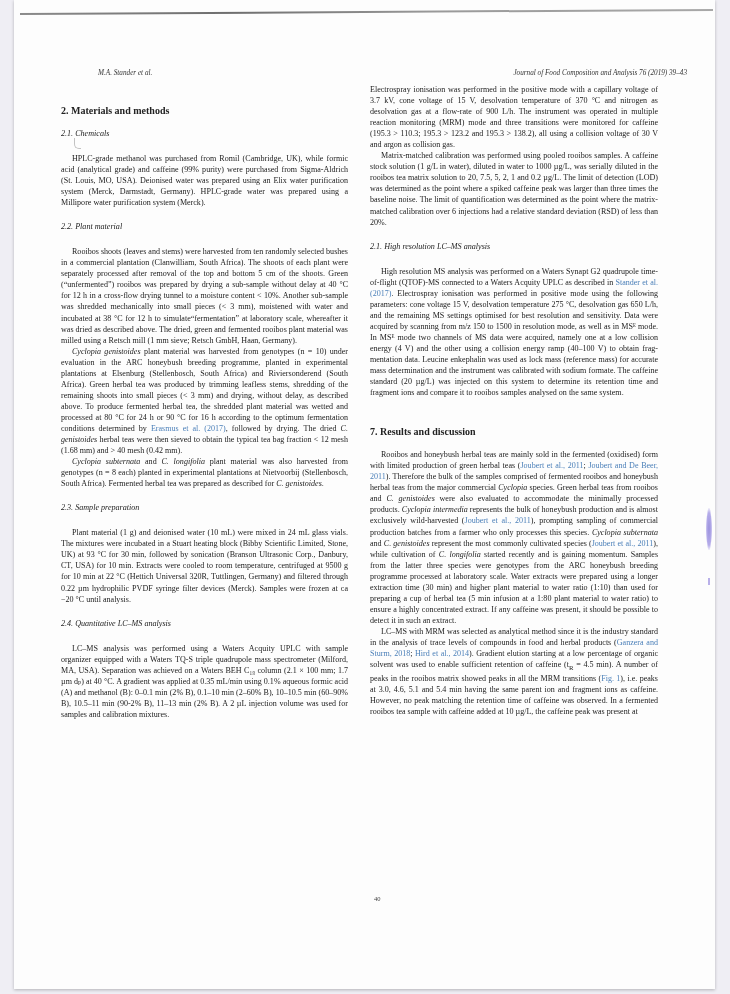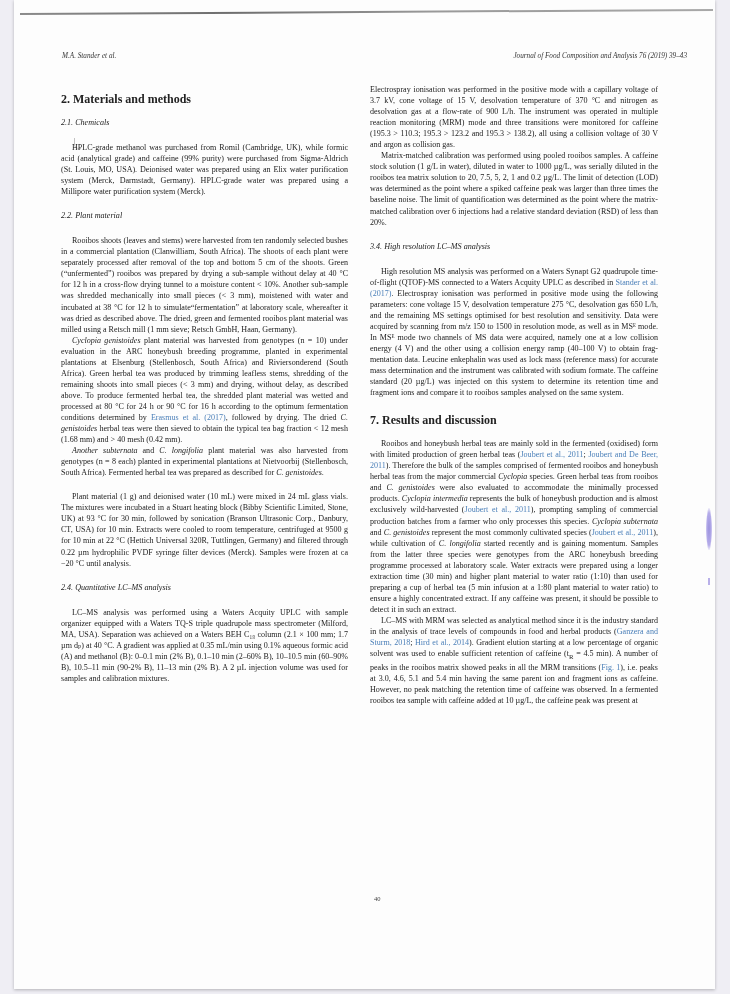--- a/index.html
+++ b/index.html
@@ -14,33 +14,33 @@
     position: absolute; left: 14px; top: 0; width: 701px; height: 989px;
     background: #fdfdfd;
     box-shadow: 0 1px 3px rgba(0,0,0,0.25);
   }
   .top-rule {
     position: absolute; left: 6px; right: 2px; top: 11px; height: 2px;
     background: linear-gradient(90deg,#777 0%,#555 30%,#888 60%,#999 100%);
     transform: rotate(-0.35deg); opacity: .85;
   }
   .running-head {
-    position: absolute; top: 52px; font-size: 7.2px; font-style: italic; color: #333;
+    position: absolute; top: 69px; font-size: 7.2px; font-style: italic; color: #333; margin-left: 36px;
   }
   .rh-left { left: 62px; }
   .rh-right { right: 43px; font-family: Liberation Serif, serif; }
   .col {
     position: absolute; top: 90px; width: 287px;
     font-size: 8.05px; line-height: 11.05px;
     text-align: justify; hyphens: manual;
   }
   .col-left { left: 61px; }
   .col-right { left: 370px; width: 288px; top: 84px; }
   h2 {
-    font-size: 12px; font-weight: bold; margin: 4px 0 12px 0; line-height: 11px;
+    font-size: 10px; font-weight: bold; margin: 15px 0 12px 0; line-height: 11px;
   }
   h3 {
     font-size: 8.1px; font-weight: normal; font-style: italic; margin: 0 0 14px 0; line-height: 11px;
   }
   p { margin: 0; text-indent: 11px; }
   .sec-gap { height: 13px; }
   .link { color: #4a7fb8; }
   i { font-style: italic; }
   .page-number {
     position: absolute; left: 374px; top: 895px; font-size: 6.5px; color: #444;
@@ -72,36 +72,37 @@
 
 <div class="col col-left">
   <h2>2. Materials and methods</h2>
   <h3>2.1. Chemicals</h3>
   <p>HPLC-grade methanol was purchased from Romil (Cambridge, UK), while formic acid (analytical grade) and caffeine (99% purity) were purchased from Sigma-Aldrich (St. Louis, MO, USA). Deionised water was prepared using an Elix water purification system (Merck, Darmstadt, Germany). HPLC-grade water was prepared using a Millipore water purification system (Merck).</p>
 
   <div class="sec-gap"></div>
   <h3>2.2. Plant material</h3>
   <p>Rooibos shoots (leaves and stems) were harvested from ten ran­domly selected bushes in a commercial plantation (Clanwilliam, South Africa). The shoots of each plant were separately processed after re­moval of the top and bottom 5 cm of the shoots. Green (“unfermented”) rooibos was prepared by drying a sub-sample without delay at 40 °C for 12 h in a cross-flow drying tunnel to a moisture content &lt; 10%. Another sub-sample was shredded mechanically into small pieces (&lt; 3 mm), moistened with water and incubated at 38 °C for 12 h to simulate“fermentation” at laboratory scale, whereafter it was dried as described above. The dried, green and fermented rooibos plant material was milled using a Retsch mill (1 mm sieve; Retsch GmbH, Haan, Germany).</p>
   <p><i>Cyclopia genistoides</i><span> plant material was harvested from genotypes (n = 10) under evaluation in the ARC honeybush breeding programme, planted in experimental plantations at Elsenburg (Stellenbosch, South Africa) and Riviersonderend (South Africa). Green herbal tea was pro­duced by trimming leafless stems, shredding of the remaining shoots into small pieces (&lt; 3 mm) and drying, without delay, as described above. To produce fermented herbal tea, the shredded plant material was wetted and processed at 80 °C for 24 h or 90 °C for 16 h according to the optimum fermentation conditions determined by </span><a class="link">Erasmus et al. (2017)</a><span>, followed by drying. The dried </span><i>C. genistoides</i><span> herbal teas were then sieved to obtain the typical tea bag fraction &lt; 12 mesh (1.68 mm) and &gt; 40 mesh (0.42 mm).</span></p>
-  <p><i>Another subternata</i><span> and </span><i>C. longifolia</i><span> plant material was also har­vested from genotypes (n = 8 each) planted in experimental planta­tions at Nietvoorbij (Stellenbosch, South Africa). Fermented herbal tea was prepared as described for </span><i>C. genistoides</i><span>.</span></p>
+  <p><i>Cyclopia subternata</i><span> and </span><i>C. longifolia</i><span> plant material was also har­vested from genotypes (n = 8 each) planted in experimental planta­tions at Nietvoorbij (Stellenbosch, South Africa). Fermented herbal tea was prepared as described for </span><i>C. genistoides</i><span>.</span></p>
 
   <div class="sec-gap"></div>
+  <h3>2.3. Sample preparation</h3>
   <p>Plant material (1 g) and deionised water (10 mL) were mixed in 24 mL glass vials. The mixtures were incubated in a Stuart heating block (Bibby Scientific Limited, Stone, UK) at 93 °C for 30 min, followed by sonication (Branson Ultrasonic Corp., Danbury, CT, USA) for 10 min. Extracts were cooled to room temperature, centrifuged at 9500 g for 10 min at 22 °C (Hettich Universal 320R, Tuttlingen, Germany) and filtered through 0.22 µm hydrophilic PVDF syringe filter devices (Merck). Samples were frozen at ca −20 °C until analysis.</p>
 
   <div class="sec-gap"></div>
   <h3>2.4. Quantitative LC–MS analysis</h3>
   <p>LC–MS analysis was performed using a Waters Acquity UPLC with sample organizer equipped with a Waters TQ-S triple quadrupole mass spectrometer (Milford, MA, USA). Separation was achieved on a Waters BEH C₁₈ column (2.1 × 100 mm; 1.7 µm dₚ) at 40 °C. A gradient was applied at 0.35 mL/min using 0.1% aqueous formic acid (A) and me­thanol (B): 0–0.1 min (2% B), 0.1–10 min (2–60% B), 10–10.5 min (60–90% B), 10.5–11 min (90-2% B), 11–13 min (2% B). A 2 µL injec­tion volume was used for samples and calibration mixtures.</p>
 </div>
 
 <div class="col col-right">
   <p style="text-indent:0">Electrospray ionisation was performed in the positive mode with a ca­pillary voltage of 3.7 kV, cone voltage of 15 V, desolvation temperature of 370 °C and nitrogen as desolvation gas at a flow-rate of 900 L/h. The instrument was operated in multiple reaction monitoring (MRM) mode and three transitions were monitored for caffeine (195.3 &gt; 110.3; 195.3 &gt; 123.2 and 195.3 &gt; 138.2), all using a collision voltage of 30 V and argon as collision gas.</p>
   <p>Matrix-matched calibration was performed using pooled rooibos samples. A caffeine stock solution (1 g/L in water), diluted in water to 1000 µg/L, was serially diluted in the rooibos tea matrix solution to 20, 7.5, 5, 2, 1 and 0.2 µg/L. The limit of detection (LOD) was determined as the point where a spiked caffeine peak was larger than three times the baseline noise. The limit of quantification was determined as the point where the matrix-matched calibration over 6 injections had a relative standard deviation (RSD) of less than 20%.</p>
 
   <div class="sec-gap"></div>
-  <h3>3.4. High resolution LC–MS analysis</h3>
+  <h3>2.1. High resolution LC–MS analysis</h3>
   <p><span>High resolution MS analysis was performed on a Waters Synapt G2 quadrupole time-of-flight (QTOF)-MS connected to a Waters Acquity UPLC as described in </span><a class="link">Stander et al. (2017)</a><span>. Electrospray ionisation was performed in positive mode using the following parameters: cone vol­tage 15 V, desolvation temperature 275 °C, desolvation gas 650 L/h, and the remaining MS settings optimised for best resolution and sen­sitivity. Data were acquired by scanning from m/z 150 to 1500 in re­solution mode, as well as in MSᴱ mode. In MSᴱ mode two channels of MS data were acquired, namely one at a low collision energy (4 V) and the other using a collision energy ramp (40–100 V) to obtain frag­mentation data. Leucine enkephalin was used as lock mass (reference mass) for accurate mass determination and the instrument was cali­brated with sodium formate. The caffeine standard (20 µg/L) was in­jected on this system to determine its retention time and fragment ions and compare it to rooibos samples analysed on the same system.</span></p>
 
   <div class="sec-gap"></div>
   <h2>7. Results and discussion</h2>
   <p><span>Rooibos and honeybush herbal teas are mainly sold in the fermented (oxidised) form with limited production of green herbal teas (</span><a class="link">Joubert et al., 2011</a><span>; </span><a class="link">Joubert and De Beer, 2011</a><span>). Therefore the bulk of the samples comprised of fermented rooibos and honeybush herbal teas from the major commercial </span><i>Cyclopia</i><span> species. Green herbal teas from rooibos and </span><i>C. genistoides</i><span> were also evaluated to accommodate the minimally processed products. </span><i>Cyclopia intermedia</i><span> represents the bulk of honeybush production and is almost exclusively wild-harvested (</span><a class="link">Joubert et al., 2011</a><span>), prompting sampling of commercial production batches from a farmer who only processes this species. </span><i>Cyclopia sub­ternata</i><span> and </span><i>C. genistoides</i><span> represent the most commonly cultivated spe­cies (</span><a class="link">Joubert et al., 2011</a><span>), while cultivation of </span><i>C. longifolia</i><span> started re­cently and is gaining momentum. Samples from the latter three species were genotypes from the ARC honeybush breeding programme pro­cessed at laboratory scale. Water extracts were prepared using a longer extraction time (30 min) and higher plant material to water ratio (1:10) than used for preparing a cup of herbal tea (5 min infusion at a 1:80 plant material to water ratio) to ensure a highly concentrated extract. If any caffeine was present, it should be possible to detect it in such an extract.</span></p>
   <p><span>LC–MS with MRM was selected as analytical method since it is the industry standard in the analysis of trace levels of compounds in food and herbal products (</span><a class="link">Ganzera and Sturm, 2018</a><span>; </span><a class="link">Hird et al., 2014</a><span>). Gradient elution starting at a low percentage of organic solvent was used to enable sufficient retention of caffeine (t</span><sub>R</sub><span> = 4.5 min). A number of peaks in the rooibos matrix showed peaks in all the MRM transitions (</span><a class="link">Fig. 1</a><span>), i.e. peaks at 3.0, 4.6, 5.1 and 5.4 min having the same parent ion and fragment ions as caffeine. However, no peak matching the re­tention time of caffeine was observed. In a fermented rooibos tea sample with caffeine added at 10 µg/L, the caffeine peak was present at</span></p>
 </div>
 
 <div class="page-number">40</div>
 

